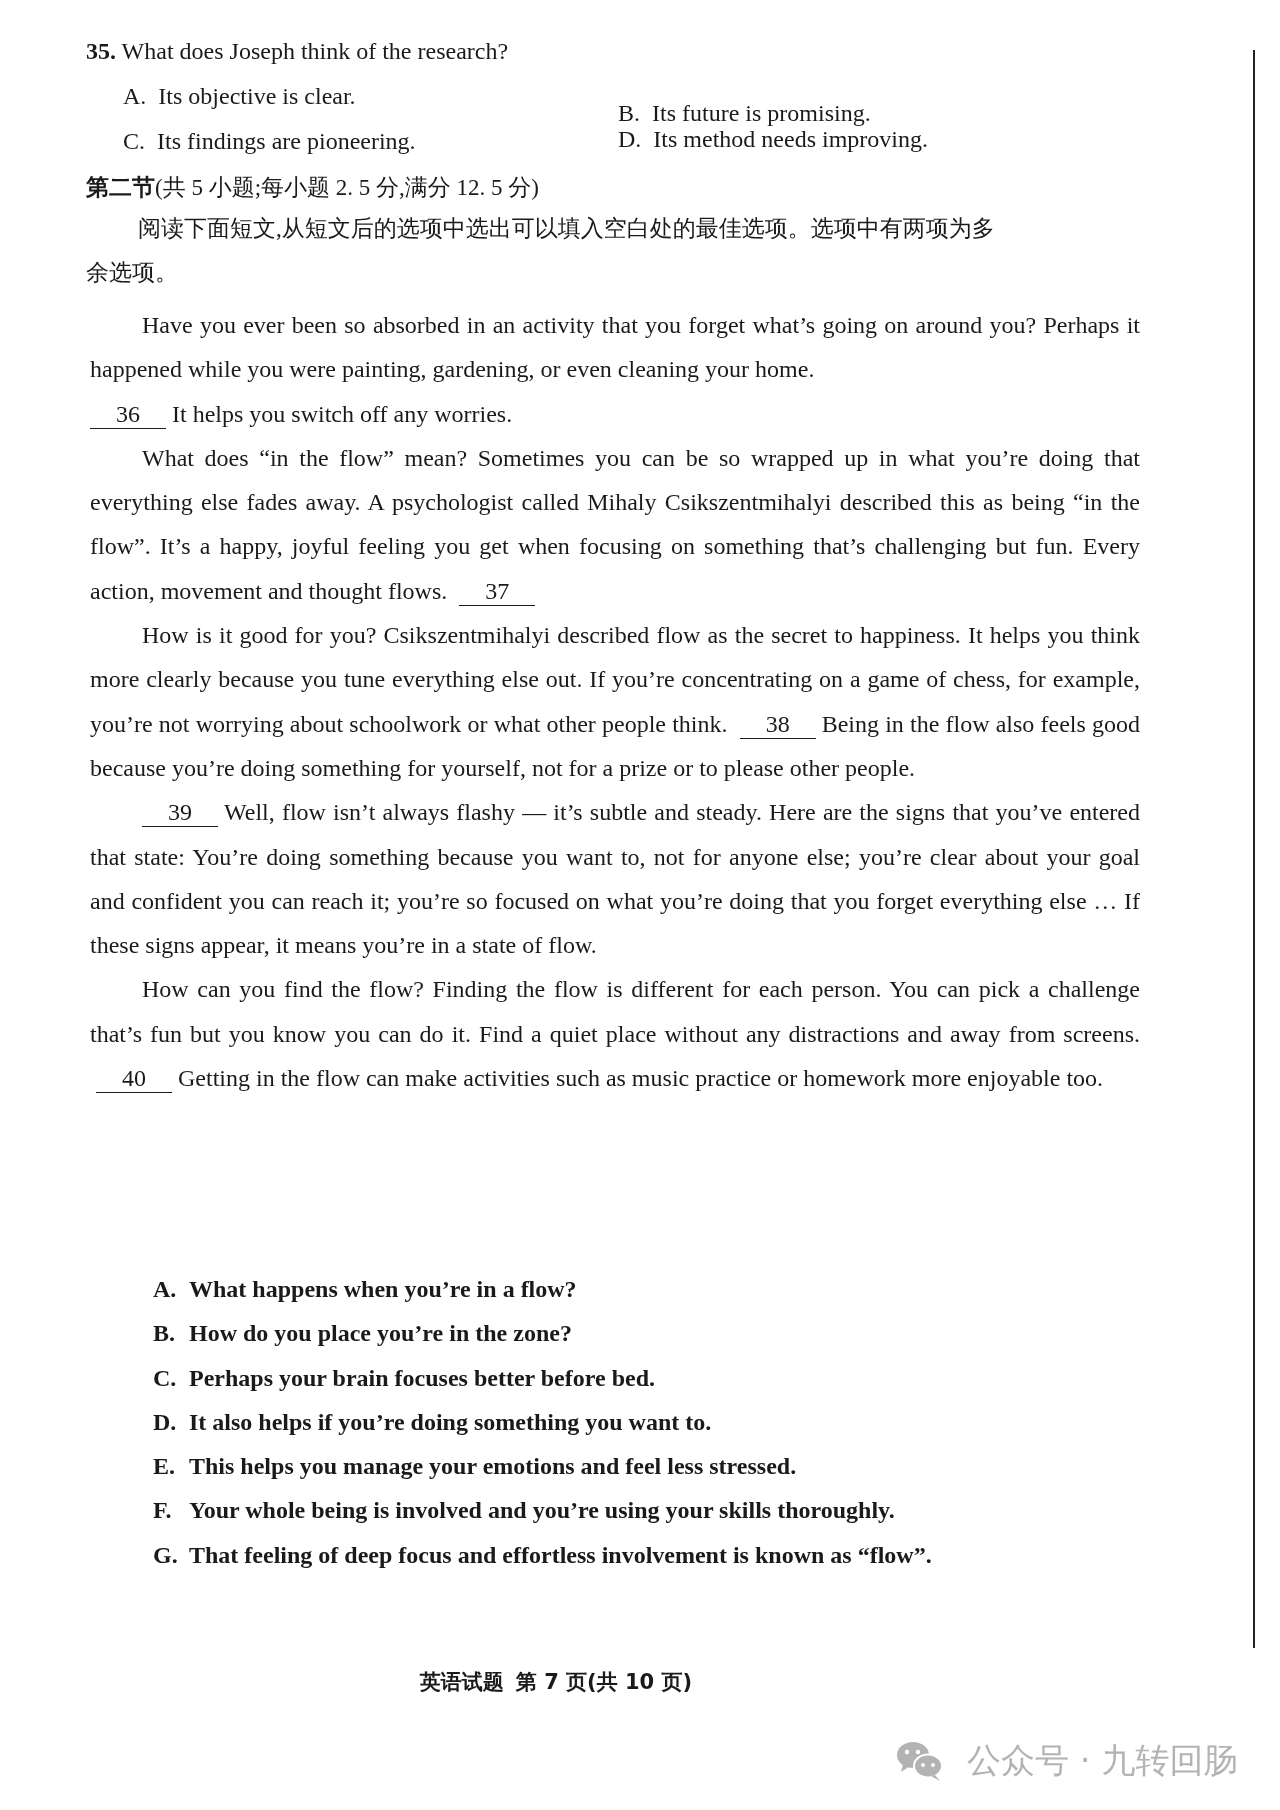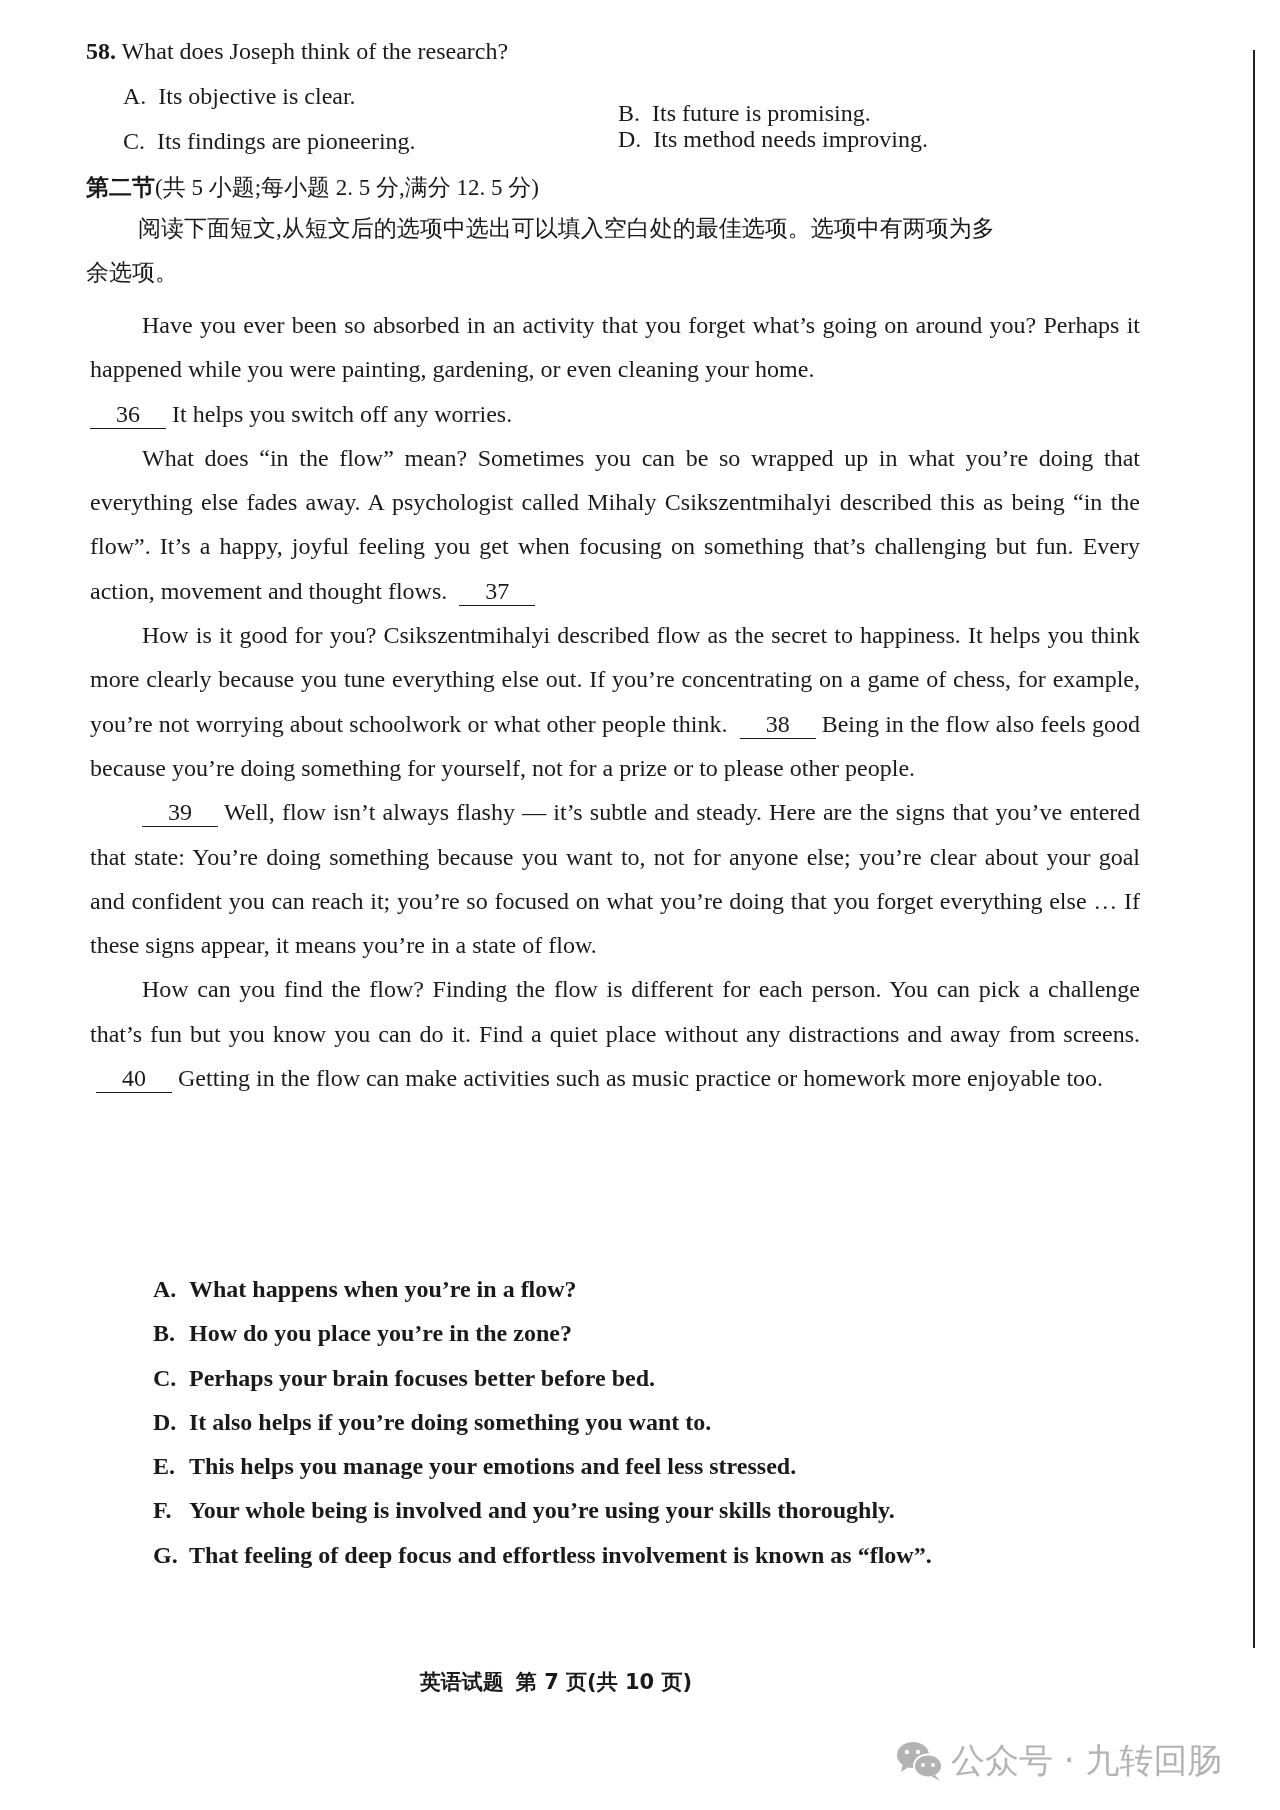--- a/index.html
+++ b/index.html
@@ -17,28 +17,28 @@
   .passage { position: absolute; left: 90px; top: 303px; width: 1050px; font-size: 24px; line-height: 44.3px; text-align: justify; }
   .passage p { margin: 0; text-indent: 52px; }
   .blank { display: inline-block; min-width: 76px; border-bottom: 1.5px solid #1a1a1a; text-align: center; line-height: 28px; margin: 0 6px; text-indent: 0; }
   .blank.lead { margin-left: 0; }
   .choices { position: absolute; left: 153px; top: 1274px; font-size: 24px; }
   .choice { height: 44.3px; line-height: 30px; font-weight: bold; }
   .choice .letter { display: inline-block; width: 36px; }
   .vline { position: absolute; left: 1253px; top: 50px; width: 2px; height: 1598px; background: #222; }
   .footer { left: 0; width: 1112px; top: 1668px; text-align: center; font-size: 21px; font-weight: bold; font-family: "DejaVu Sans", sans-serif; letter-spacing: 0; }
   .footer span { margin: 0 6px; }
-  .watermark { left: 895px; top: 1738px; font-size: 34px; color: #b3b3b3; font-family: "DejaVu Sans", sans-serif; display: flex; align-items: center; gap: 6px; }
+  .watermark { left: 895px; top: 1738px; font-size: 34px; color: #b3b3b3; font-family: "DejaVu Sans", sans-serif; display: flex; align-items: center; gap: 22px; }
   .wm-icon { width: 50px; height: 44px; position: relative; }
 </style>
 </head>
 <body>
 
 <div class="abs q-title">
-  <b>58.</b>
+  <b>35.</b>
   <span>What does Joseph think of the research?</span>
 </div>
 
 <div class="abs opt" style="left:123px; top:83px;">
   <span>A.</span>&nbsp;
   <span>Its objective is clear.</span>
 </div>
 <div class="abs opt" style="left:618px; top:83px;margin-top:17px;">
   <span>B.</span>&nbsp;
   <span>Its future is promising.</span>

